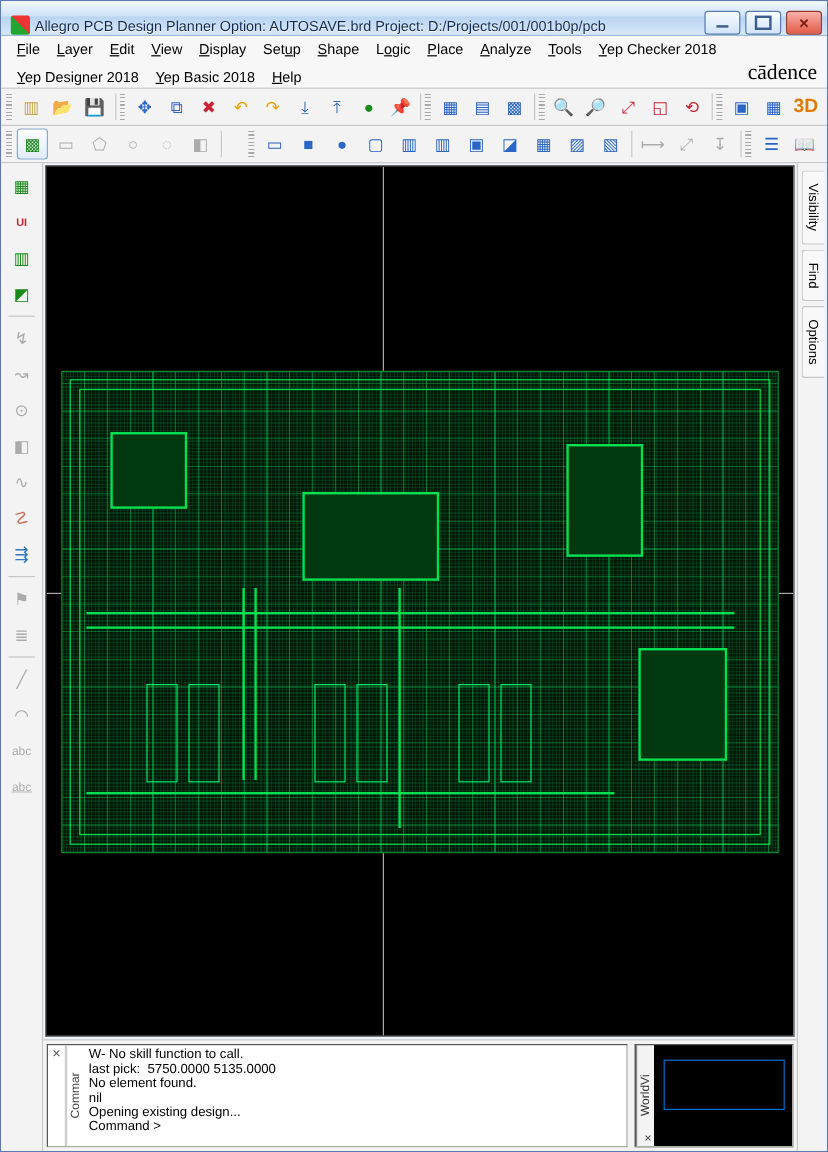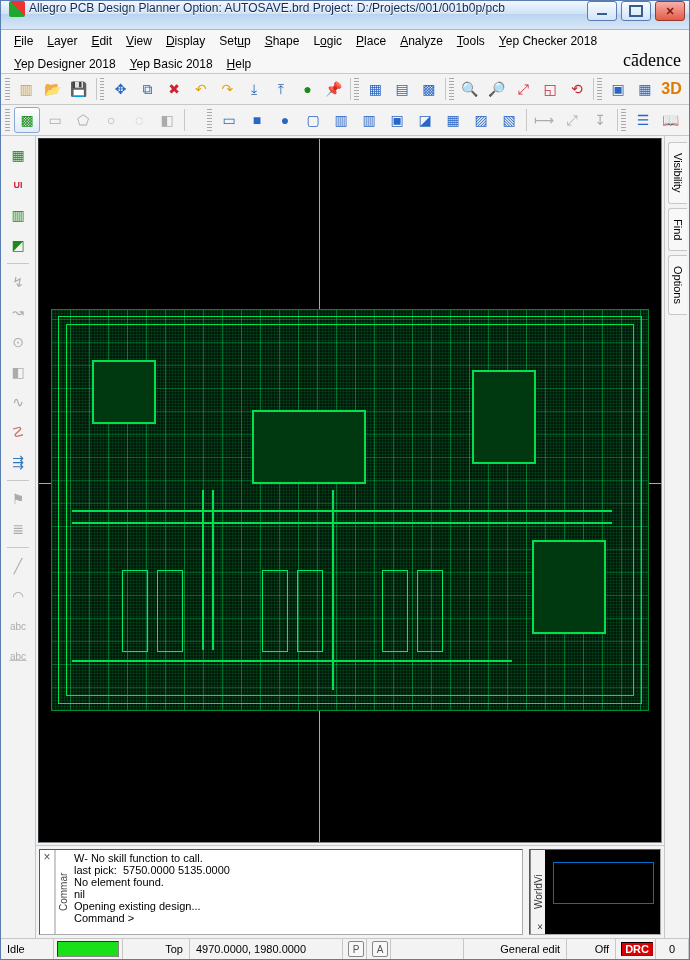--- a/index.html
+++ b/index.html
@@ -1,18 +1,18 @@
 <!DOCTYPE html>
 <html><head>
 <meta charset="utf-8">
 <style>
   html,body{margin:0;padding:0;overflow:hidden;font-family:"Segoe UI",Tahoma,sans-serif;font-size:12px;color:#000;background:#d4d0c8;}
   .window{width:690px;height:960px;border:1px solid #5a7cb0;box-sizing:border-box;background:#eef3f8;display:flex;flex-direction:column;}
   
-  .titlebar{height:28px;background:linear-gradient(180deg,#f2f7fe 0%,#cfe2f7 45%,#b9d4f0 46%,#d7e7f8 100%);display:flex;align-items:flex-start;padding:0 4px;border-bottom:1px solid #9db9d9;}
+  .titlebar{height:28px;background:linear-gradient(180deg,#f2f7fe 0%,#cfe2f7 45%,#b9d4f0 46%,#d7e7f8 100%);display:flex;align-items:flex-end;padding:0 4px;border-bottom:1px solid #9db9d9;}
   .titlebar .appicon{width:16px;height:16px;margin:0 4px;display:inline-block;background:linear-gradient(45deg,#22a62e 0 50%,#e33 50% 100%);border-radius:2px;}
   .titlebar .title{flex:0 0 auto;font-size:12px;color:#102a53;white-space:nowrap;text-shadow:0 1px 0 #fff;}
   .titlebar .spacer{flex:1;}
   .winbtn{width:28px;height:18px;margin-left:4px;border:1px solid #5a7cb0;border-radius:3px;background:linear-gradient(180deg,#f6fbff,#d2e4f8);display:flex;align-items:center;justify-content:center;font-size:10px;color:#3a5c8c;cursor:default;}
   .winbtn.min::after{content:"";display:block;width:10px;border-bottom:2px solid #3a5c8c;margin-top:6px;}
   .winbtn.max{}
   .winbtn.max::after{content:"";display:block;width:10px;height:8px;border:2px solid #3a5c8c;}
   .winbtn.close{background:linear-gradient(180deg,#f8b0a8,#e25b49);border-color:#9a3a2e;color:#fff;}
   .winbtn.close::after{content:"✕";font-size:11px;font-weight:bold;color:#7d1b10;}
   
@@ -249,35 +249,14 @@
       </div>
     </div>
 
     <div class="righttabs">
       <div class="vtab">Visibility</div>
       <div class="vtab">Find</div>
       <div class="vtab">Options</div>
     </div>
   </div>
 
-  <div class="statusbar">
-    <div class="cell" style="width:40px">Idle</div>
-    <div class="cell lamp">
-        <span></span>
-      </div>
-    <div class="cell" style="width:54px;justify-content:flex-end">Top</div>
-    <div class="cell" style="width:140px">4970.0000, 1980.0000</div>
-    <div class="cell" style="padding:0 2px">
-        <span class="tiny">P</span>
-      </div>
-    <div class="cell" style="padding:0 2px">
-        <span class="tiny">A</span>
-      </div>
-    <div class="cell" style="flex:1"></div>
-    <div class="cell" style="width:90px;justify-content:flex-end">General edit</div>
-    <div class="cell" style="width:36px;justify-content:flex-end">Off</div>
-    <div class="cell" style="padding:0 2px">
-        <span class="drc">DRC</span>
-      </div>
-    <div class="cell" style="width:20px;justify-content:center">0</div>
-  </div>
 
 </div>
 
 </body></html>

